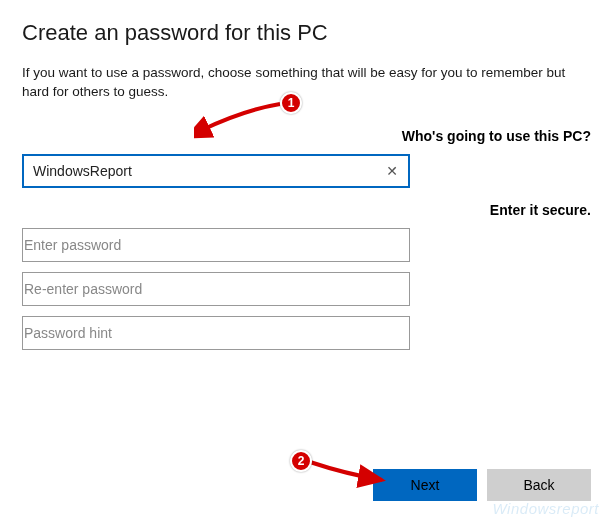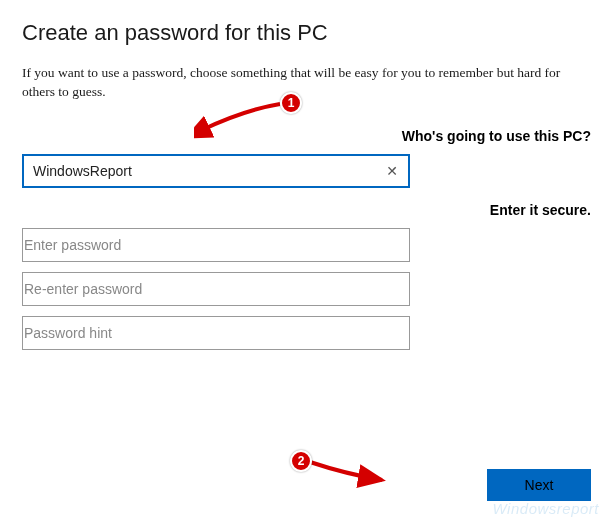--- a/index.html
+++ b/index.html
@@ -20,21 +20,20 @@
       font-size: 22px;
       font-weight: 400;
       color: #1a1a1a;
       margin-bottom: 18px;
     }
     .instruction {
       font-size: 13.5px;
       color: #1a1a1a;
       line-height: 1.4;
       margin-bottom: 26px;
-      font-family: Liberation Serif, serif;
     }
     .section-label {
       font-size: 14px;
       font-weight: 600;
       color: #000;
       margin-bottom: 10px;
       text-align: right;
     }
     .input-wrap {
       position: relative;
@@ -150,20 +149,21 @@
 <div class="input-wrap">
   <input type="password" class="text-input" placeholder="Re-enter password" style="">
 </div>
 
 <div class="input-wrap">
   <input type="text" class="text-input" placeholder="Password hint" style="">
 </div>
 
 <div class="footer">
   <button class="btn btn-primary">Next</button>
+  <button class="btn btn-secondary">Back</button>
 </div>
 
 <div class="anno-badge" style="left:280px; top:92px;">1</div>
 <svg class="anno-arrow" style="left:194px; top:100px;" width="92" height="40">
   <defs>
     <marker id="ah1" markerWidth="10" markerHeight="10" refX="2" refY="3" orient="auto">
       <path d="M0,0 L0,6 L7,3 z" fill="#d40000"></path>
     </marker>
   </defs>
   <path d="M86,4 Q50,10 8,30" stroke="#d40000" stroke-width="4" fill="none" marker-end="url(#ah1)"></path>

